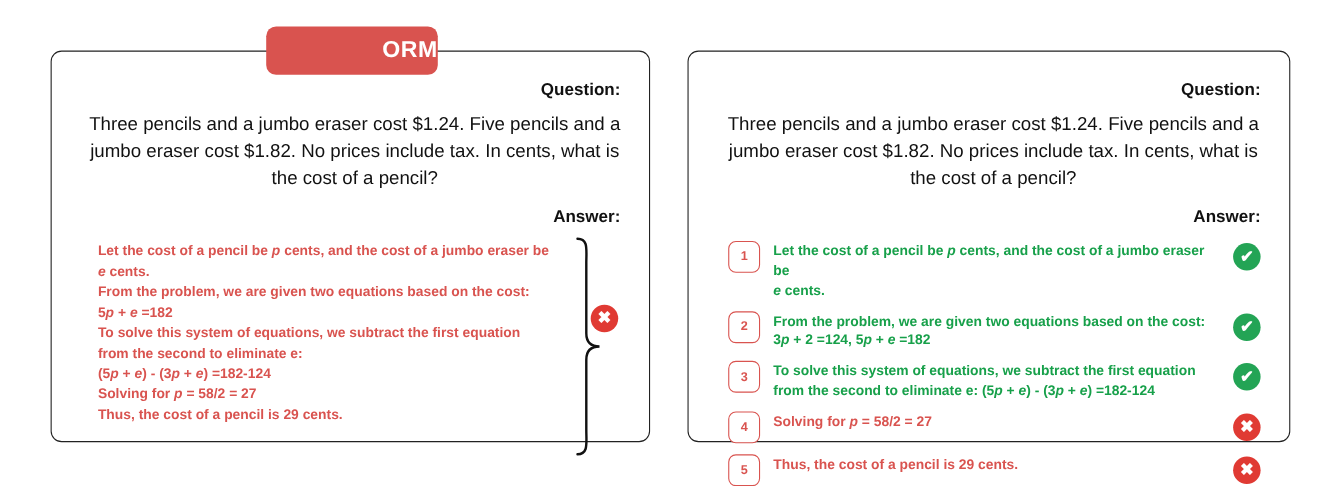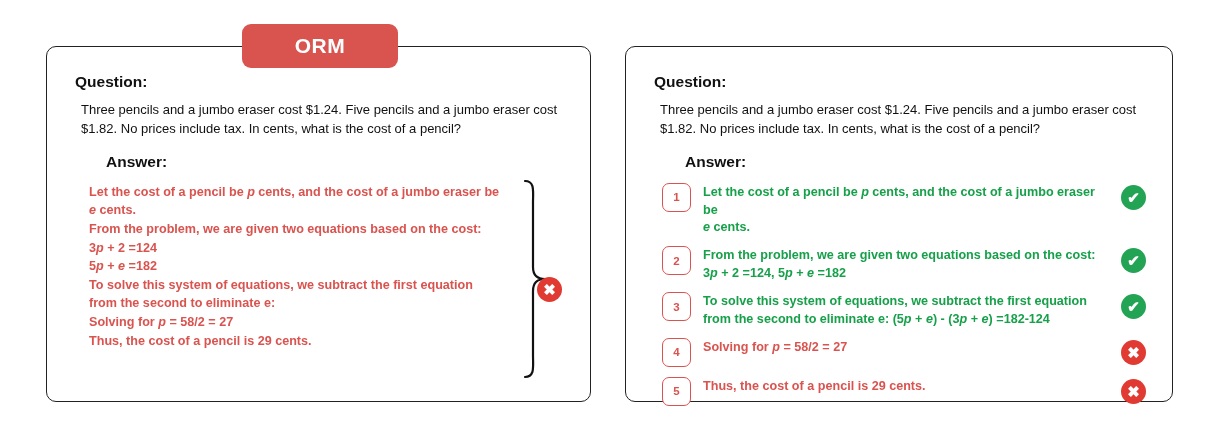--- a/index.html
+++ b/index.html
@@ -40,21 +40,21 @@
   }
   .badge {
     position: absolute;
     box-sizing: border-box;
     background: #d9534f;
     border-radius: 9px;
     height: 44px;
     width: 156px;
     display: flex;
     align-items: center;
-    justify-content: center;
+    justify-content: flex-end;
     color: #ffffff;
     font-size: 21px;
     font-weight: bold;
     letter-spacing: 0.5px;
     z-index: 5;
   }
   .badge.orm {
     left: 242px;
     top: 24px;
   }
@@ -69,26 +69,28 @@
     width: 100%;
     height: 100%;
     padding: 26px 26px 18px 28px;
     box-sizing: border-box;
   }
   .heading {
     font-size: 15.5px;
     font-weight: bold;
     color: #111111;
     margin: 0 0 10px 0;
+    text-align: right;
   }
   .question-text {
-    font-size: 13px;
+    font-size: 17px;
     line-height: 1.45;
     color: #111111;
     margin: 0 0 14px 6px;
+    text-align: center;
   }
   .heading.answer {
     margin-top: 2px;
     margin-bottom: 12px;
     margin-left: 31px;
   }
   
   .orm-answer {
     position: relative;
     margin-left: 14px;
@@ -202,27 +204,27 @@
       <div class="heading answer">Answer:</div>
 
       <div class="orm-answer">
         <div class="orm-line wrapline">
           Let the cost of a pencil be <em>p</em> cents, and the cost of a jumbo eraser be<br><em>e</em> cents.
         </div>
         <div class="orm-line">
           From the problem, we are given two equations based on the cost:
         </div>
         <div class="orm-line">
-          3<em>p</em> + 2 =124
-        </div>
-        <div class="orm-line">
           5<em>p</em> + <em>e</em> =182
         </div>
         <div class="orm-line wrapline">
           To solve this system of equations, we subtract the first equation<br>from the second to eliminate e:
+        </div>
+        <div class="orm-line">
+          (5<em>p</em> + <em>e</em>) - (3<em>p</em> + <em>e</em>) =182-124
         </div>
         <div class="orm-line">
           Solving for <em>p</em> = 58/2 = 27
         </div>
         <div class="orm-line">
           Thus, the cost of a pencil is 29 cents.
         </div>
 
         <div class="brace">
           <svg width="28" height="200" viewBox="0 0 28 200" aria-hidden="true">

